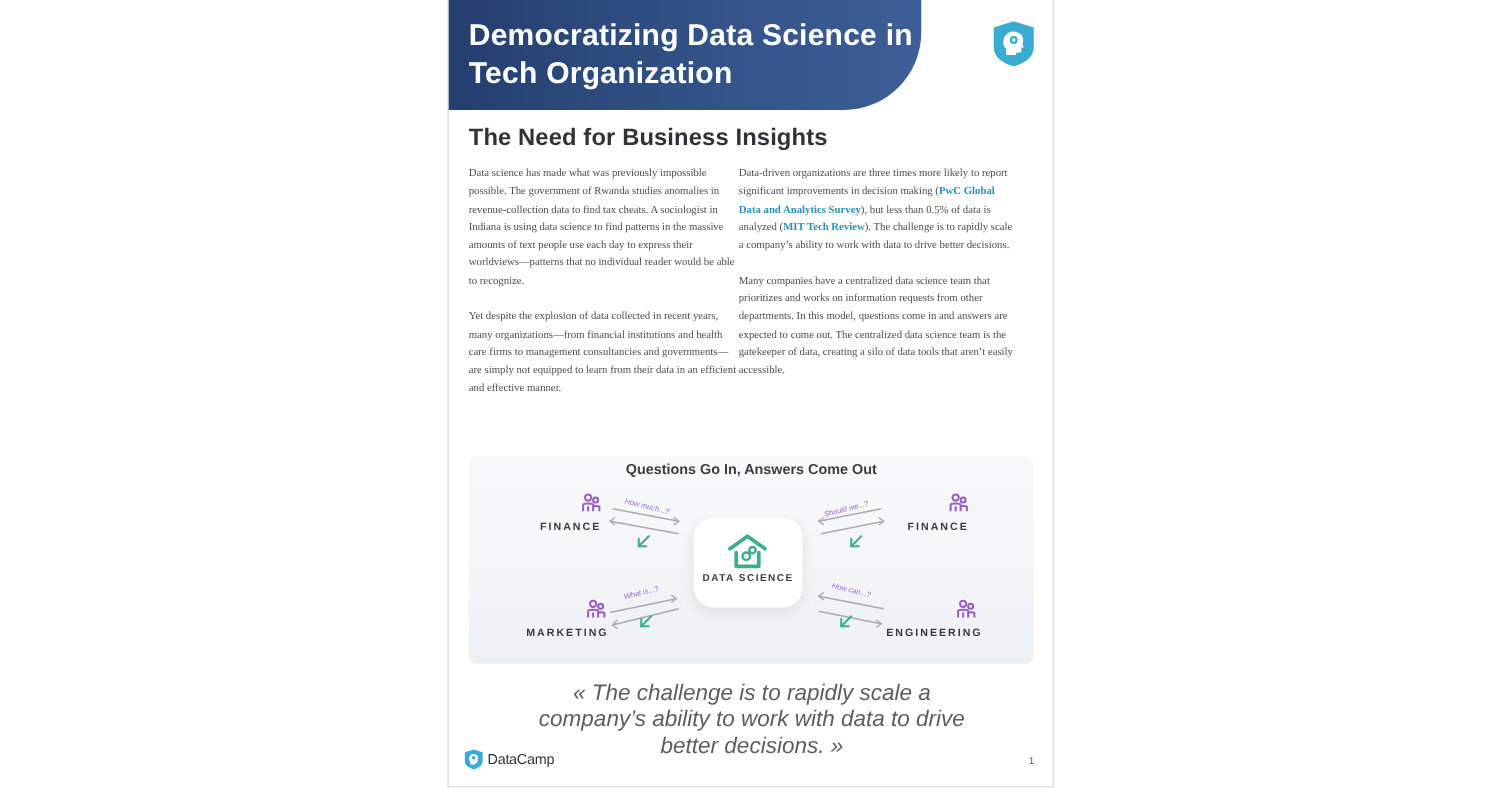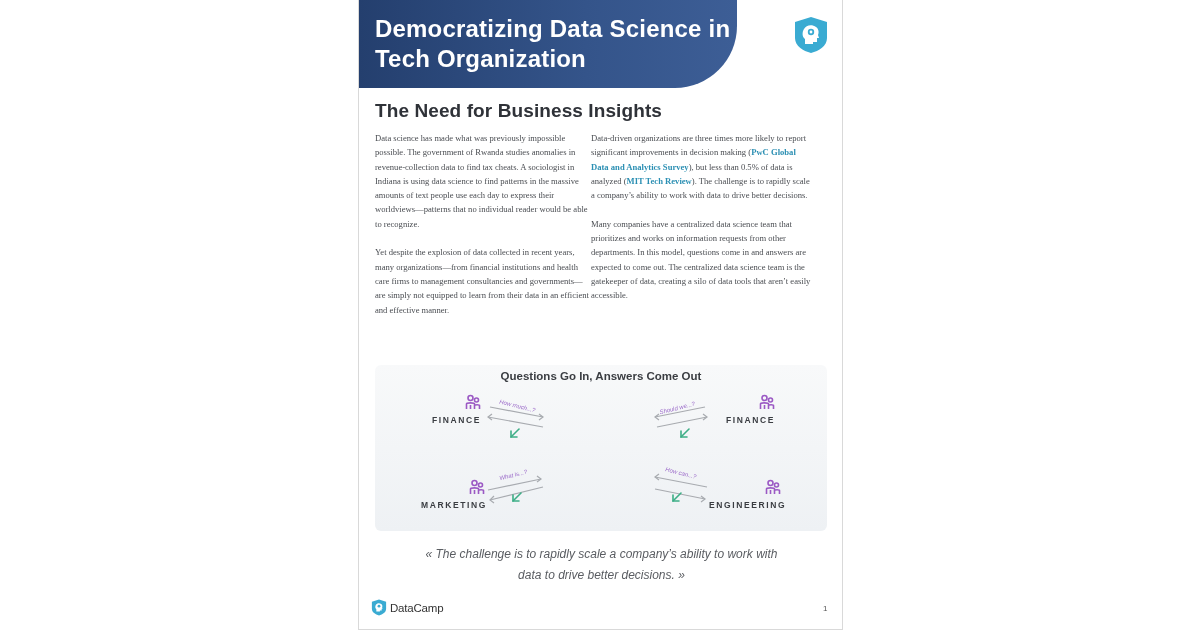--- a/index.html
+++ b/index.html
@@ -47,21 +47,21 @@
     position: absolute; left: 180px; top: 49px; width: 87px; height: 72px;
     background: #ffffff; border-radius: 16px; box-shadow: 0 3px 10px rgba(0,0,0,0.08);
     text-align: center;
   }
   .center-label { position: absolute; left: 0; width: 100%; top: 44px; font-size: 8px; font-weight: bold; letter-spacing: 1.2px; color: #3a3d42; }
   .q-text { position: absolute; font-size: 6px; color: #9b6ac9; font-style: italic; }
   .arrows { position: absolute; left: 0; top: 0; }
 
   .quote {
     position: absolute; left: 60px; top: 544px; width: 365px; text-align: center;
-    font-size: 12px; line-height: 21px; color: #5a5d62; font-style: italic;
+    font-size: 18px; line-height: 21px; color: #5a5d62; font-style: italic;
   }
   .footer-logo { position: absolute; left: 12px; top: 599px; display: flex; align-items: center; gap: 3px; }
   .footer-logo-text { font-size: 11.5px; font-weight: normal; color: #333; letter-spacing: -0.2px; }
   .page-num { position: absolute; left: 464px; top: 604px; font-size: 8px; color: #555; }
 </style>
 </head>
 <body>
 
 <div class="page">
 
@@ -173,20 +173,31 @@
             <circle cx="5.5" cy="4" r="2.5"></circle>
             <circle cx="11.5" cy="6" r="2"></circle>
             <path d="M1.5 15 V10 C1.5 8.5 9.5 8.5 9.5 10 V15"></path>
             <path d="M5.5 11 V15"></path>
             <path d="M9.5 11.5 C10 10.5 14.5 10.5 14.5 11.5 V15"></path>
           </g>
         </svg>
       <div class="dept-label">ENGINEERING</div>
     </div>
 
+    <div class="center-box">
+      <svg width="34" height="30" viewBox="0 0 34 30" style="position:absolute; left:26px; top:12px;">
+        <g fill="none" stroke="#3dae86" stroke-width="3" stroke-linejoin="round" stroke-linecap="round">
+          <polyline points="3,13 17,3 31,13"></polyline>
+          <path d="M8 16 V27 H26 V16"></path>
+        </g>
+        <circle cx="16" cy="19" r="3" fill="none" stroke="#3dae86" stroke-width="2"></circle>
+        <circle cx="21" cy="14" r="2.5" fill="none" stroke="#3dae86" stroke-width="2"></circle>
+      </svg>
+      <div class="center-label">DATA SCIENCE</div>
+    </div>
   </div>
 
   <div class="quote">« The challenge is to rapidly scale a company’s ability to work with data to drive better decisions. »</div>
 
   <div class="footer-logo">
     <svg width="16" height="17" viewBox="0 0 36 38">
       <path d="M18 1 L34 6 L34 22 C34 30 26 35 18 37 C10 35 2 30 2 22 L2 6 Z" fill="#3aabd2"></path>
       <path d="M12 28 L12 23 C9 21 9 16 11 13 C13 9 19 8 23 11 C26 13 26 17 25 19 L26 22 L24 22 L24 26 L20 26 L20 28 Z" fill="#ffffff"></path>
       <circle cx="18" cy="16" r="3.2" fill="#3aabd2"></circle>
     </svg>

